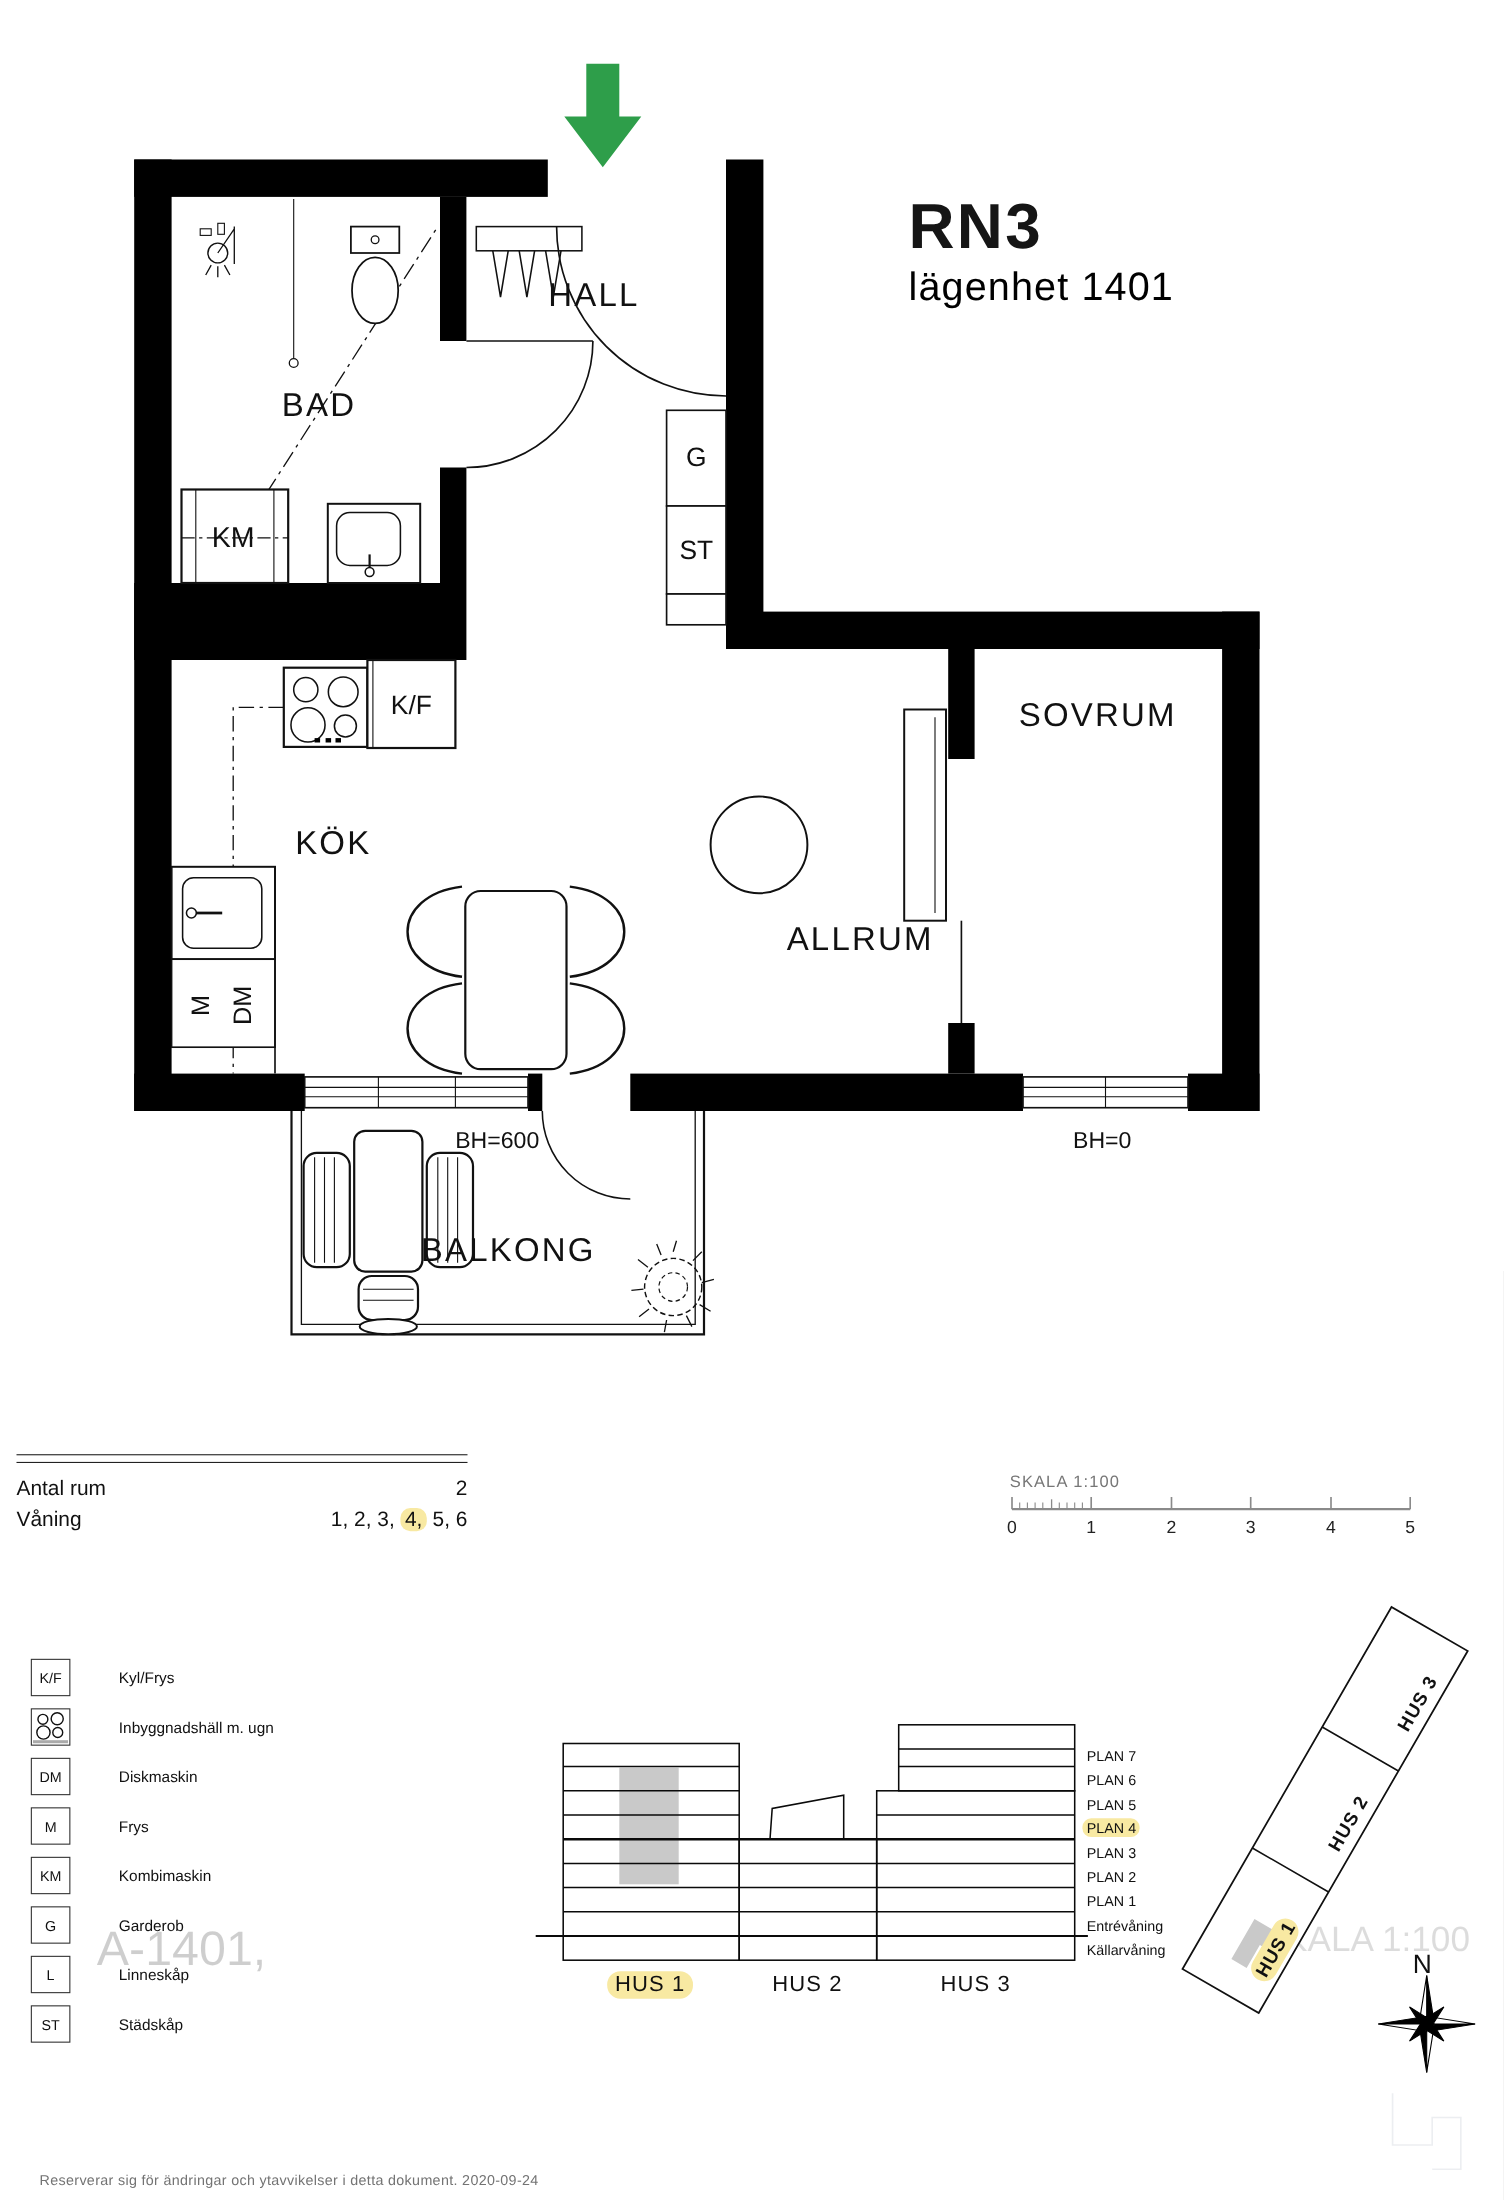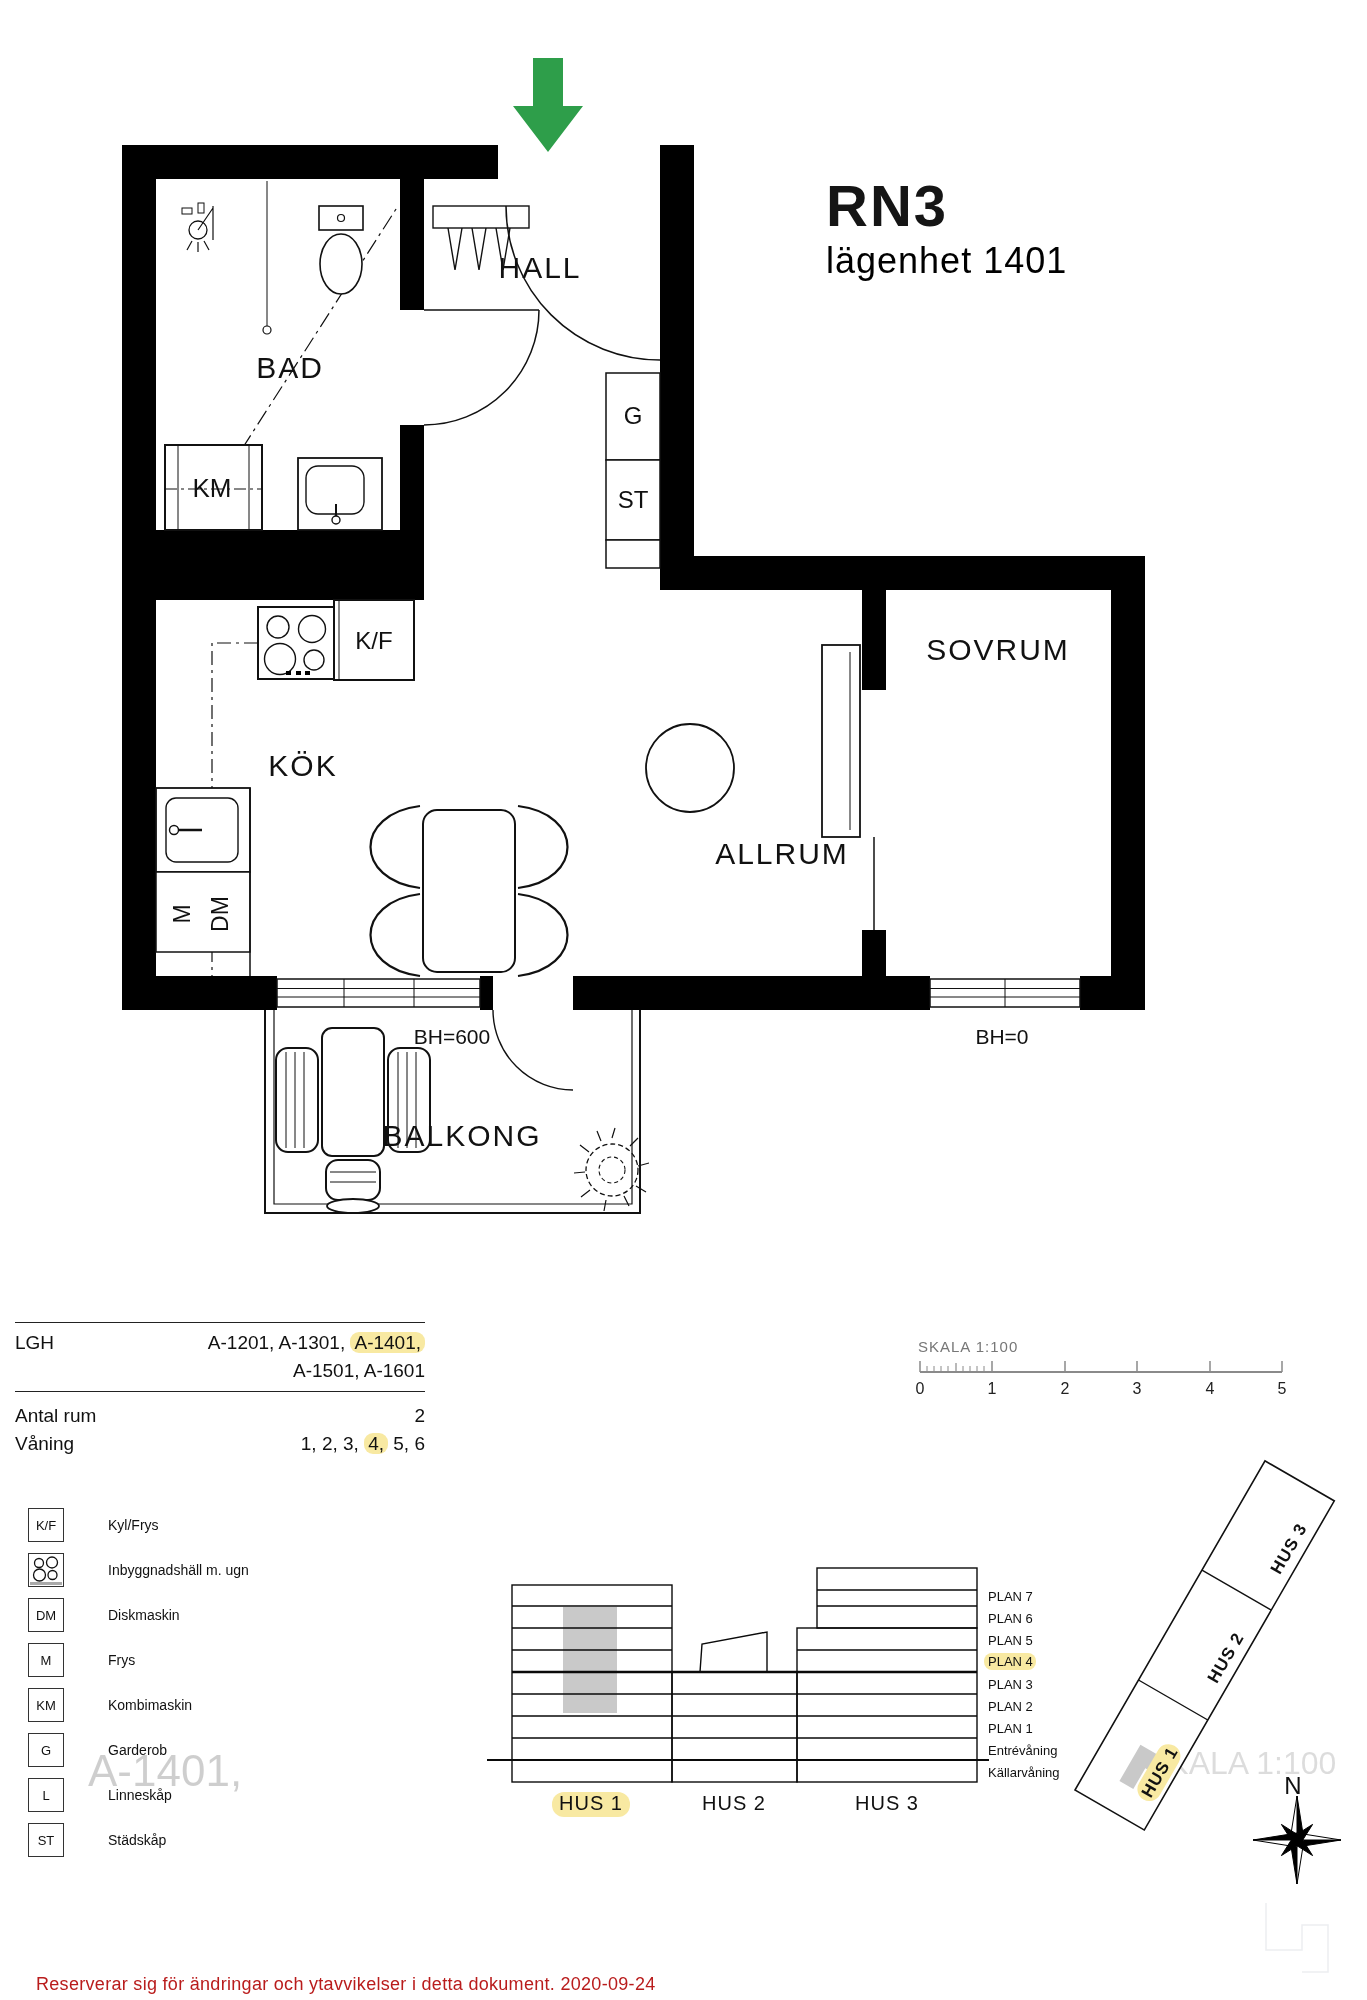--- a/index.html
+++ b/index.html
@@ -32,21 +32,21 @@
   .tbl-label{white-space:nowrap;}
   .tbl-value{text-align:right;}
   .hl{background:#F8E9A2;border-radius:9px;padding:0 4px;}
 
   .legend{position:absolute;left:28px;top:1508px;}
   .legend-row{display:flex;align-items:center;height:34px;margin-bottom:11px;}
   .legend-box{width:36px;height:34px;border:1.5px solid #333;box-sizing:border-box;
               display:flex;align-items:center;justify-content:center;font-size:13px;color:#111;background:#fff;}
   .legend-label{margin-left:44px;font-size:14px;color:#111;white-space:nowrap;}
 
-  .wat{position:absolute;left:36px;top:1974px;font-size:18px;color:#b91c1c;letter-spacing:0.3px;}
+  .wat{position:absolute;left:36px;top:1974px;font-size:13px;color:#737373;letter-spacing:0.3px;}
 </style>
 </head>
 <body>
 
 <div class="page">
 
 <svg class="overlay" width="1367" height="2000" viewBox="0 0 1367 2000">
 
   <text x="88" y="1786" font-size="44" fill="#E4D28E" class="ghost-text">A-1401,</text>
   <text x="1146" y="1774" font-size="32" fill="#9aa0a6" class="ghost-text2">SKALA 1:100</text>
@@ -260,27 +260,20 @@
   </g>
 </svg>
 
 <div class="title-block">
   <div class="title-code">RN3</div>
   <div class="title-sub">lägenhet 1401</div>
 </div>
 
 <div class="info-table">
   <div class="tbl-topline"></div>
-  <div class="tbl-row">
-    <div class="tbl-label">LGH</div>
-    <div class="tbl-value">
-      <div><span>A-1201, A-1301, </span><span class="hl">A-1401,</span></div>
-      <div>A-1501, A-1601</div>
-    </div>
-  </div>
   <div class="tbl-divider"></div>
   <div class="tbl-row">
     <div class="tbl-label">Antal rum</div>
     <div class="tbl-value">2</div>
   </div>
   <div class="tbl-row">
     <div class="tbl-label">Våning</div>
     <div class="tbl-value"><span>1, 2, 3, </span><span class="hl">4,</span><span> 5, 6</span></div>
   </div>
 </div>

